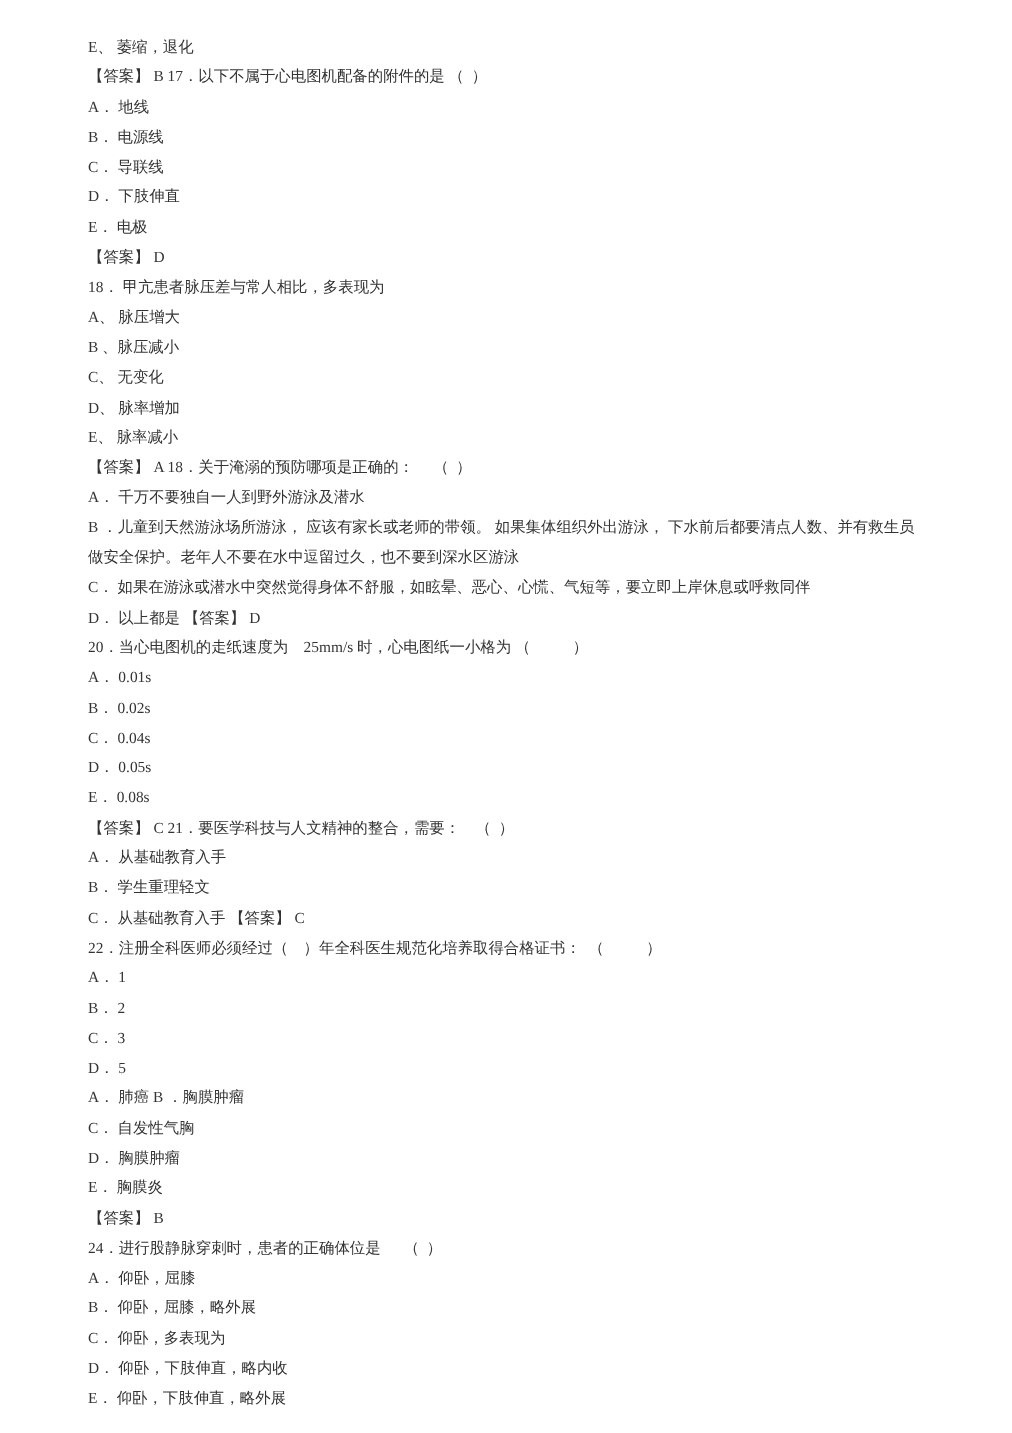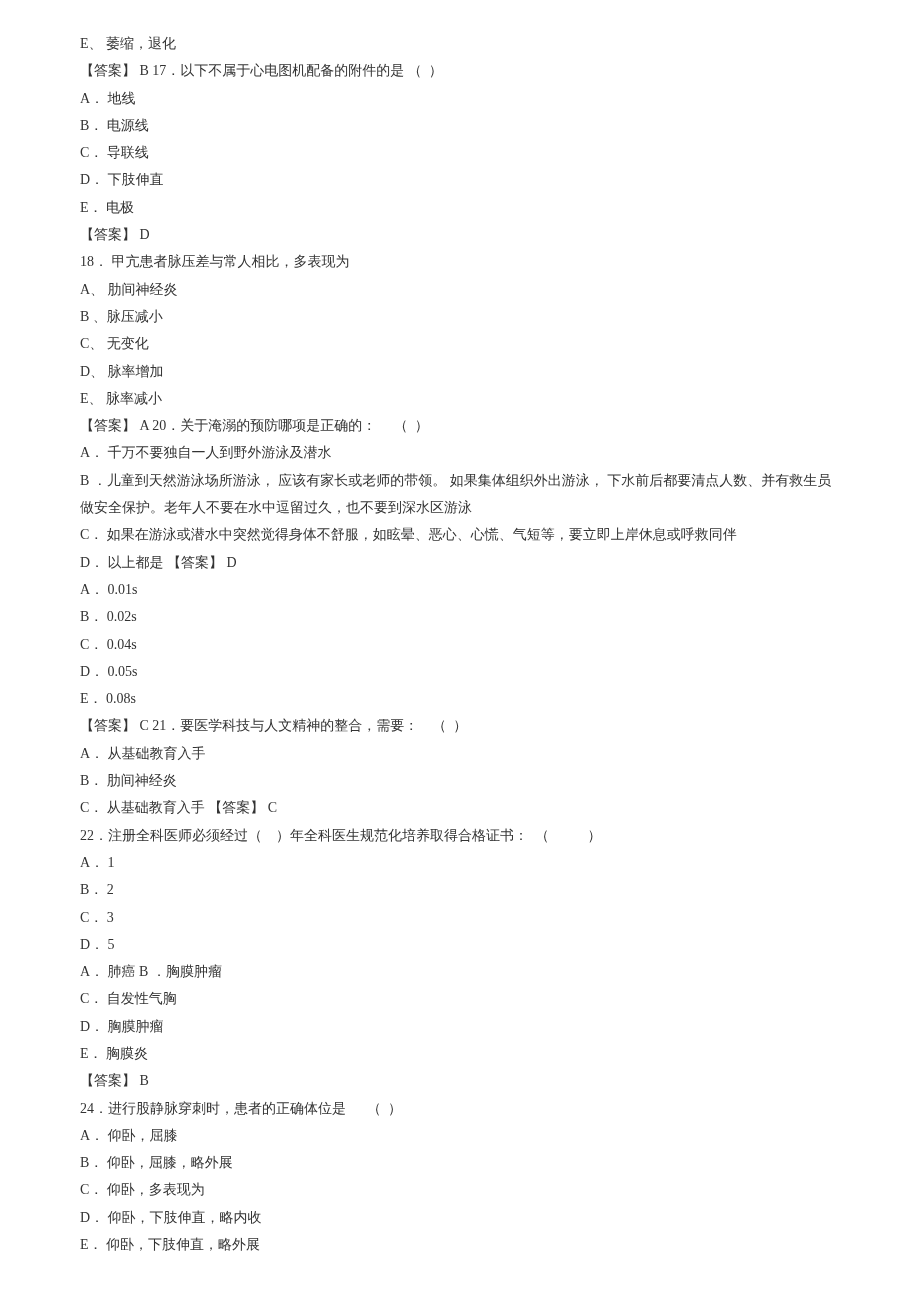--- a/index.html
+++ b/index.html
@@ -25,38 +25,39 @@
 <div class="page" id="page-container">
     <div class="line">E、 萎缩，退化</div>
     <div class="line">【答案】 B 17．以下不属于心电图机配备的附件的是 （  ）</div>
     <div class="line">A． 地线</div>
     <div class="line">B． 电源线</div>
     <div class="line">C． 导联线</div>
     <div class="line">D． 下肢伸直</div>
     <div class="line">E． 电极</div>
     <div class="line">【答案】 D</div>
     <div class="line">18． 甲亢患者脉压差与常人相比，多表现为</div>
-    <div class="line">A、 肋间神经炎</div>
+    <div class="line">A、 脉压增大</div>
     <div class="line">B 、脉压减小</div>
     <div class="line">C、 无变化</div>
     <div class="line">D、 脉率增加</div>
     <div class="line">E、 脉率减小</div>
-    <div class="line">【答案】 A 20．关于淹溺的预防哪项是正确的：     （  ）</div>
+    <div class="line">【答案】 A 18．关于淹溺的预防哪项是正确的：     （  ）</div>
     <div class="line">A． 千万不要独自一人到野外游泳及潜水</div>
     <div class="line">B ．儿童到天然游泳场所游泳， 应该有家长或老师的带领。 如果集体组织外出游泳， 下水前后都要清点人数、并有救生员做安全保护。老年人不要在水中逗留过久，也不要到深水区游泳</div>
     <div class="line">C． 如果在游泳或潜水中突然觉得身体不舒服，如眩晕、恶心、心慌、气短等，要立即上岸休息或呼救同伴</div>
     <div class="line">D． 以上都是 【答案】 D</div>
+    <div class="line">20．当心电图机的走纸速度为    25mm/s 时，心电图纸一小格为 （           ）</div>
     <div class="line">A． 0.01s</div>
     <div class="line">B． 0.02s</div>
     <div class="line">C． 0.04s</div>
     <div class="line">D． 0.05s</div>
     <div class="line">E． 0.08s</div>
     <div class="line">【答案】 C 21．要医学科技与人文精神的整合，需要：    （  ）</div>
     <div class="line">A． 从基础教育入手</div>
-    <div class="line">B． 肋间神经炎</div>
+    <div class="line">B． 学生重理轻文</div>
     <div class="line">C． 从基础教育入手 【答案】 C</div>
     <div class="line">22．注册全科医师必须经过（    ）年全科医生规范化培养取得合格证书：  （           ）</div>
     <div class="line">A． 1</div>
     <div class="line">B． 2</div>
     <div class="line">C． 3</div>
     <div class="line">D． 5</div>
     <div class="line">A． 肺癌 B ．胸膜肿瘤</div>
     <div class="line">C． 自发性气胸</div>
     <div class="line">D． 胸膜肿瘤</div>
     <div class="line">E． 胸膜炎</div>

